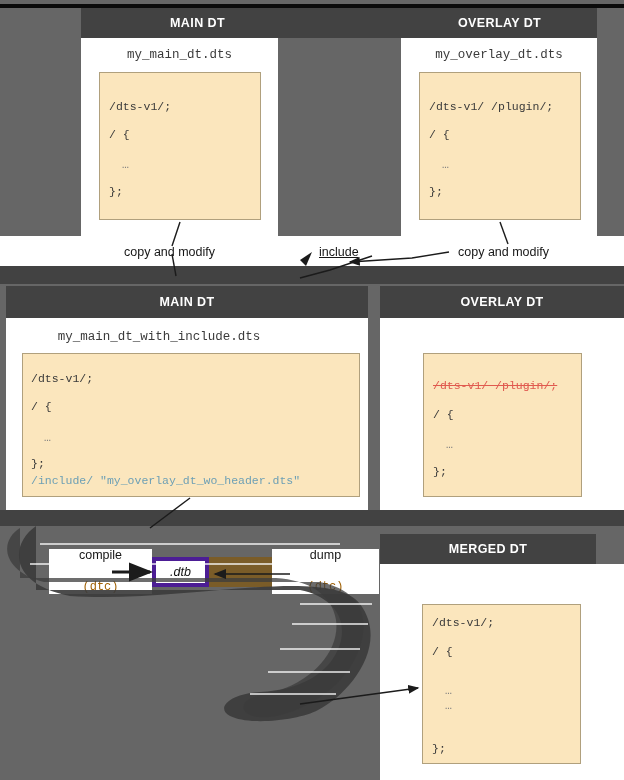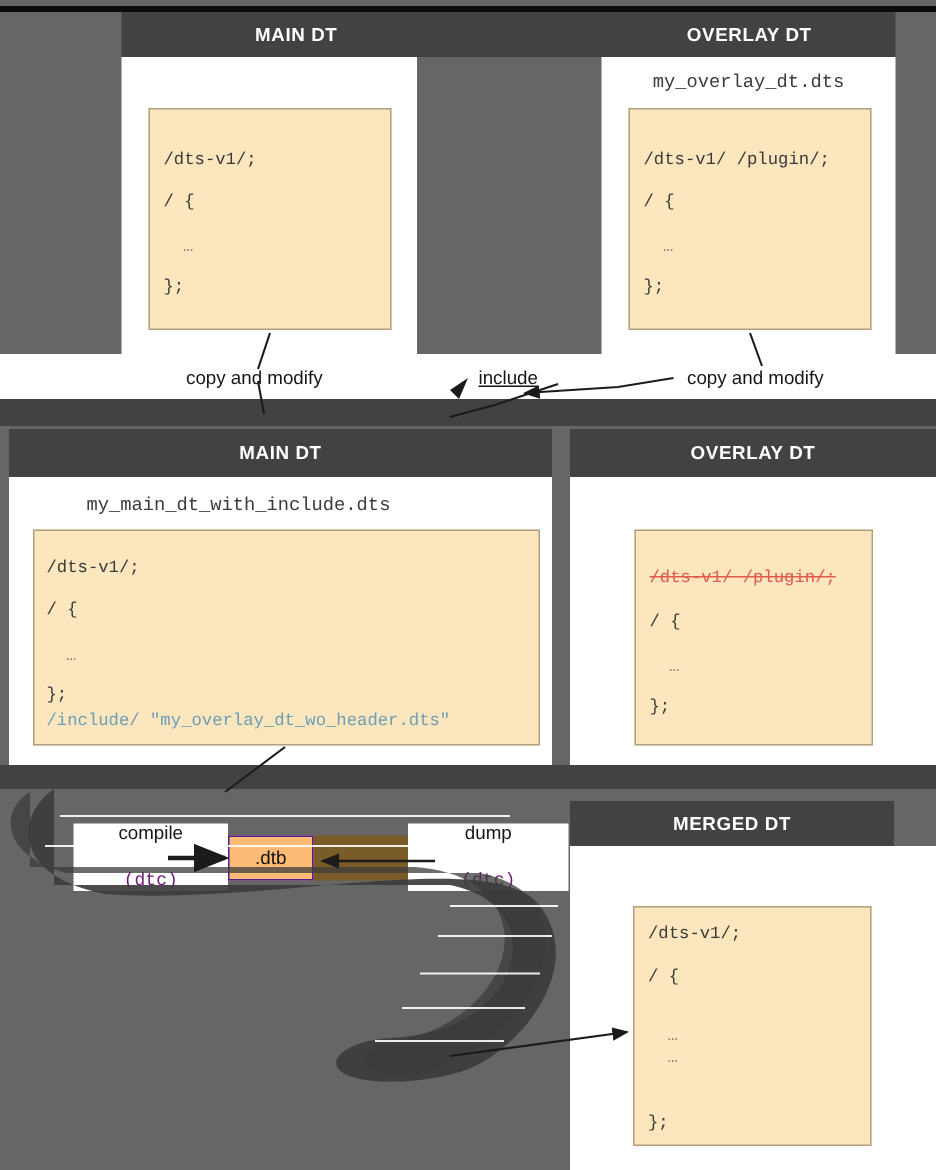--- a/index.html
+++ b/index.html
@@ -102,35 +102,36 @@
     flex-direction: column;
     align-items: center;
     justify-content: center;
     font-size: 12.5px;
     color: #161616;
     line-height: 1.15;
   }
   .proc-box .mono {
     font-family: "Liberation Mono", "DejaVu Sans Mono", monospace;
     font-size: 12px;
-    color: #701a75;
+    color: #a16207;
     margin-top: 18px;
   }
 
   .dtb-box {
     position: absolute;
-    background: #fdba74;
-    border: 1px solid #4c1d95;
+    background: #ffffff;
+    border: 4px solid #4c1d95;
     box-sizing: border-box;
     display: flex;
     align-items: center;
     justify-content: center;
     font-size: 12.5px;
     color: #111111;
     font-weight: 500;
+    font-style: italic;
   }
   .brown-bar {
     position: absolute;
     background: #7a5c28;
   }
 
   svg.overlay {
     position: absolute;
     left: 0; top: 0;
     width: 624px; height: 780px;
@@ -149,20 +150,21 @@
   <div class="band-dark" style="left:0;top:262px;width:624px;height:18px;"></div>
 
   <div class="band-dark" style="left:0;top:506px;width:624px;height:16px;"></div>
 
   <div class="panel-header" style="left:81px;top:4px;width:516px;height:30px;justify-content:flex-start;">
     <span style="position:absolute;left:18px;width:197px;text-align:center;">MAIN DT</span>
     <span style="position:absolute;left:320px;width:197px;text-align:center;">OVERLAY DT</span>
   </div>
 
   <div class="panel-body" style="left:81px;top:34px;width:197px;height:198px;"></div>
+  <div class="panel-filename" style="left:81px;top:44px;width:197px;">my_main_dt.dts</div>
   <div class="code-box" style="left:99px;top:68px;width:162px;height:148px;">
     <div class="code-line" style="left:9px;top:28px;">/dts-v1/;</div>
     <div class="code-line" style="left:9px;top:56px;">/ {</div>
     <div class="code-line faint" style="left:22px;top:86px;">…</div>
     <div class="code-line" style="left:9px;top:113px;">};</div>
   </div>
 
   <div class="panel-body" style="left:401px;top:34px;width:196px;height:198px;"></div>
   <div class="panel-filename" style="left:401px;top:44px;width:196px;">my_overlay_dt.dts</div>
   <div class="code-box" style="left:419px;top:68px;width:162px;height:148px;">

